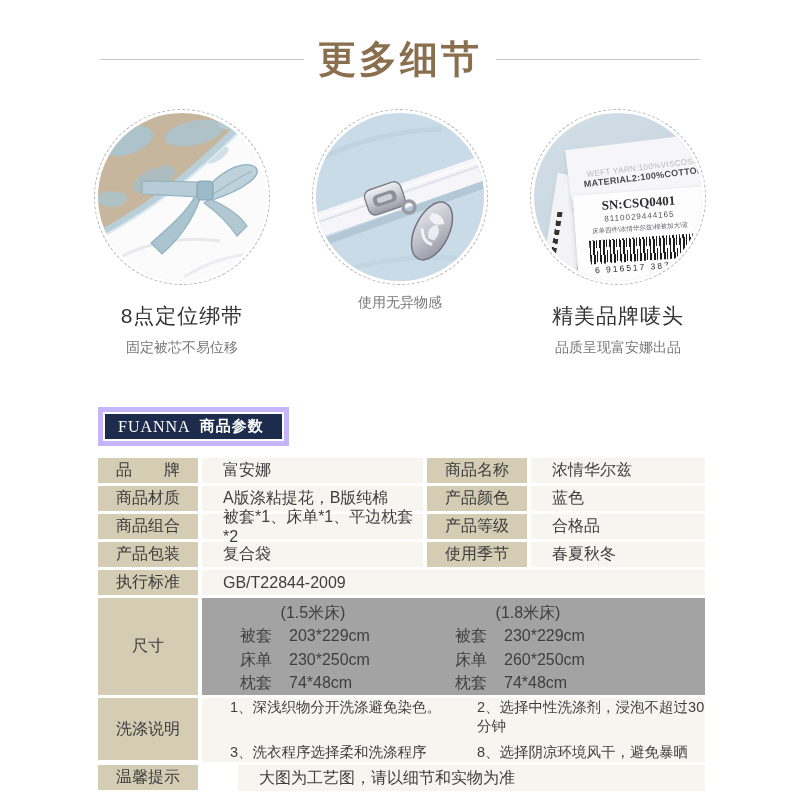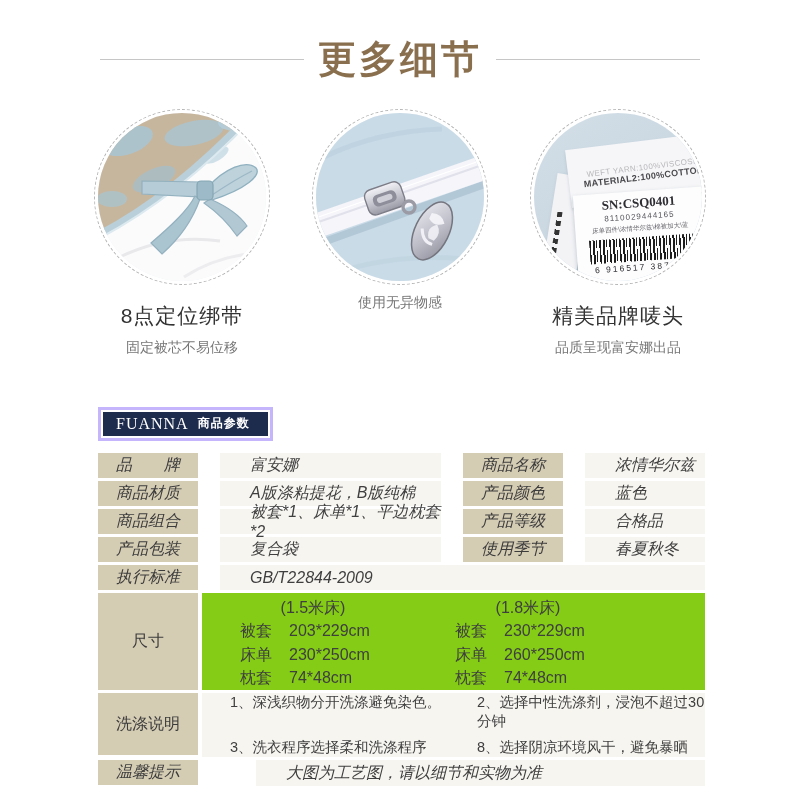--- a/index.html
+++ b/index.html
@@ -31,36 +31,36 @@
   .main-label { position:absolute; left:42px; top:78px; width:130px; height:96px; background:#fdfdfe; transform:rotate(-4deg); text-align:center; padding-top:4px; box-shadow:0 2px 4px rgba(110,130,145,.45); }
   .main-label .sn { font-family:"Liberation Serif","DejaVu Serif",serif; font-size:13px; font-weight:bold; color:#2e2e33; }
   .main-label .code { font-size:8px; color:#55555a; letter-spacing:1px; margin-top:1px; }
   .main-label .desc { font-size:6.5px; color:#6a6a6f; margin-top:3px; white-space:nowrap; }
   .barcode { margin:4px auto 0; width:104px; height:24px;
       background:repeating-linear-gradient(90deg,#1c1c1c 0 1.5px,transparent 1.5px 3.5px,#1c1c1c 3.5px 5.5px,transparent 5.5px 7px,#1c1c1c 7px 7.8px,transparent 7.8px 10px); }
   .bcnum { font-size:8.5px; color:#2c2c30; letter-spacing:2px; margin-top:1px; }
 
   
   .params { width:607px; margin:50px 0 0 98px; }
-  .badge { display:inline-flex; align-items:flex-start; gap:9px; background:#1d2b4d; border:3px solid #c4b5fd; box-shadow:inset 0 0 0 2px #fff; padding:5px 20px 5px 15px; }
+  .badge { display:inline-flex; align-items:center; gap:9px; background:#1d2b4d; border:5px solid #c4b5fd; box-shadow:inset 0 0 0 2px #fff; padding:5px 20px 5px 15px; }
   .badge .en { font-family:"Liberation Serif","DejaVu Serif",serif; font-size:16px; color:#fff; letter-spacing:1px; }
-  .badge .cn { font-size:12px; font-weight:bold; color:#fff; letter-spacing:1px; }
+  .badge .cn { font-size:15px; font-weight:bold; color:#fff; letter-spacing:1px; }
 
   .ptable { margin-top:12px; display:flex; flex-direction:column; gap:3px; font-size:16px; }
-  .trow { display:flex; gap:22px;font-style:italic; }
+  .trow { display:flex; gap:4px; }
   .lbl { background:#d5ccb4; width:100px; min-width:100px; display:flex; align-items:center; justify-content:center; color:#3c3c3c; }
-  .val { background:#f7f5f0; display:flex; align-items:center; padding-left:30px; }
+  .val { background:#f7f5f0; display:flex; align-items:center; padding-left:21px; }
   .h25 { height:25px; }
   .val-left { width:221px; min-width:221px; }
   .val-flex { flex:1; }
 
   
   .size-row { display:flex; gap:4px; }
   .size-lbl { height:97px; }
-  .size-content { flex:1; background:#84cc16; display:flex; padding:4px 0 0 16px; }
+  .size-content { flex:1; background:#a3a3a3; display:flex; padding:4px 0 0 16px; }
   .size-col { width:215px; }
   .size-hdr { text-align:center; width:190px; line-height:22px; }
   .size-item { display:flex; gap:17px; padding-left:22px; line-height:23.5px; }
 
   
   .wash-row { display:flex; gap:4px; }
   .wash-lbl { height:62px; }
   .wash-content { flex:1; background:#f7f5f0; display:grid; grid-template-columns:247px 1fr; row-gap:7px; align-content:center; padding-left:28px; font-size:14.5px; }
 
   .tips-row .val { height:26px;margin-left:36px; }

